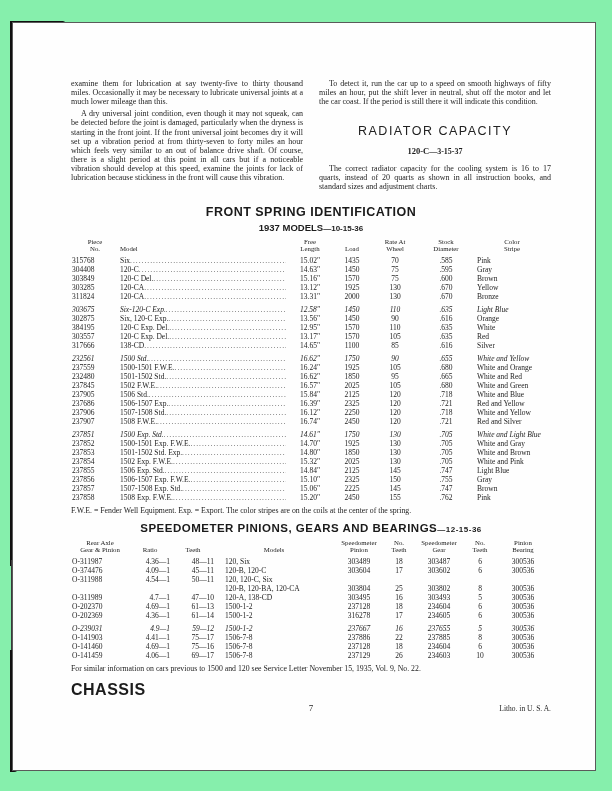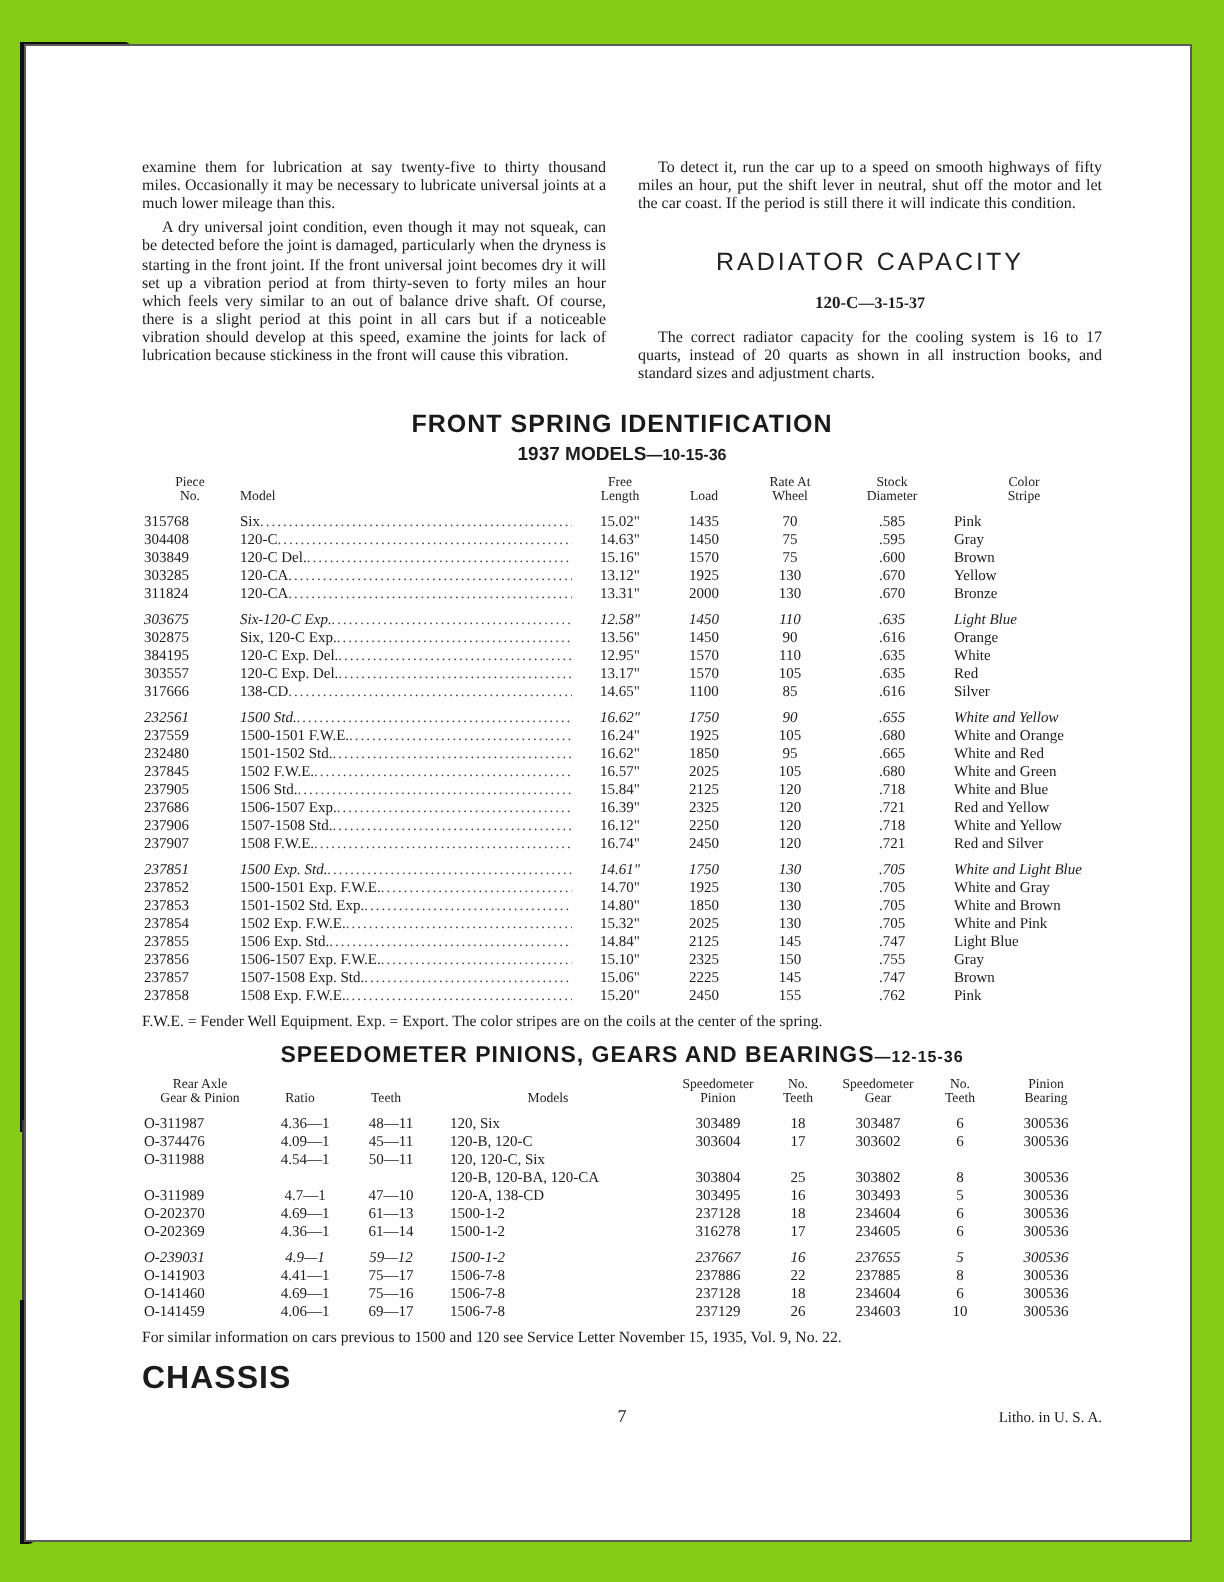--- a/index.html
+++ b/index.html
@@ -1,18 +1,18 @@
 <!DOCTYPE html>
 <html><head>
 <meta charset="utf-8">
 <style>
   * { margin:0; padding:0; box-sizing:border-box; }
   html,body { background:#ffffff; }
   body { font-family:"Liberation Serif", serif; color:#1c1c1c; }
-  .screen { position:relative; width:612px; height:791px; background:#84cc16; overflow:hidden; }
+  .screen { position:relative; width:612px; height:791px; background:#86efac; overflow:hidden; }
   .sheet { position:absolute; left:12px; top:22px; width:584px; height:749px;
            border:1px solid #5a5a5a; background:#fefefe; }
   
   .mark { position:absolute; background:#101010; }
   .mark-top-left { left:10px; top:21px; width:56px; height:13px; border-radius:0 4px 10px 0; }
   .mark-left-strip { left:10px; top:21px; width:6px; height:545px; border-radius:0 0 3px 0; }
   .mark-left-thin { left:11px; top:560px; width:3px; height:95px; background:#3a3a3a; }
   .mark-left-bottom { left:10px; top:650px; width:8px; height:122px; border-radius:0 4px 4px 0; }
   .mark-top-right { left:566px; top:23px; width:26px; height:6px; border-radius:3px; background:#1b1b1b; }
 
@@ -56,21 +56,21 @@
   
   #speedo-table th:nth-child(1){width:58px;}
   #speedo-table th:nth-child(2){width:42px;}
   #speedo-table th:nth-child(3){width:44px;}
   #speedo-table th:nth-child(4){width:118px;}
   #speedo-table th:nth-child(5){width:52px;}
   #speedo-table th:nth-child(6){width:28px;}
   #speedo-table th:nth-child(7){width:52px;}
   #speedo-table th:nth-child(8){width:30px;}
   #speedo-table .c0{text-align:left;}
-  #speedo-table .c1,#speedo-table .c2{text-align:center; padding-left:6px;}
+  #speedo-table .c1,#speedo-table .c2{text-align:right; padding-left:6px;}
   #speedo-table .c3{text-align:left; padding-left:10px;}
   #speedo-table .c4,#speedo-table .c5,#speedo-table .c6,#speedo-table .c7,#speedo-table .c8{text-align:center;}
 
   .leader { display:flex; align-items:baseline; overflow:hidden; }
   .leader span:first-child { white-space:nowrap; }
   .dots { flex:1; overflow:hidden; white-space:nowrap; color:#444; }
   .dots::before { content:"......................................................................."; letter-spacing:1px; }
 
   .footnote { text-align:left; font-size:7.8px; margin-top:4px; }
   .footnote-bold { font-weight:400; }

